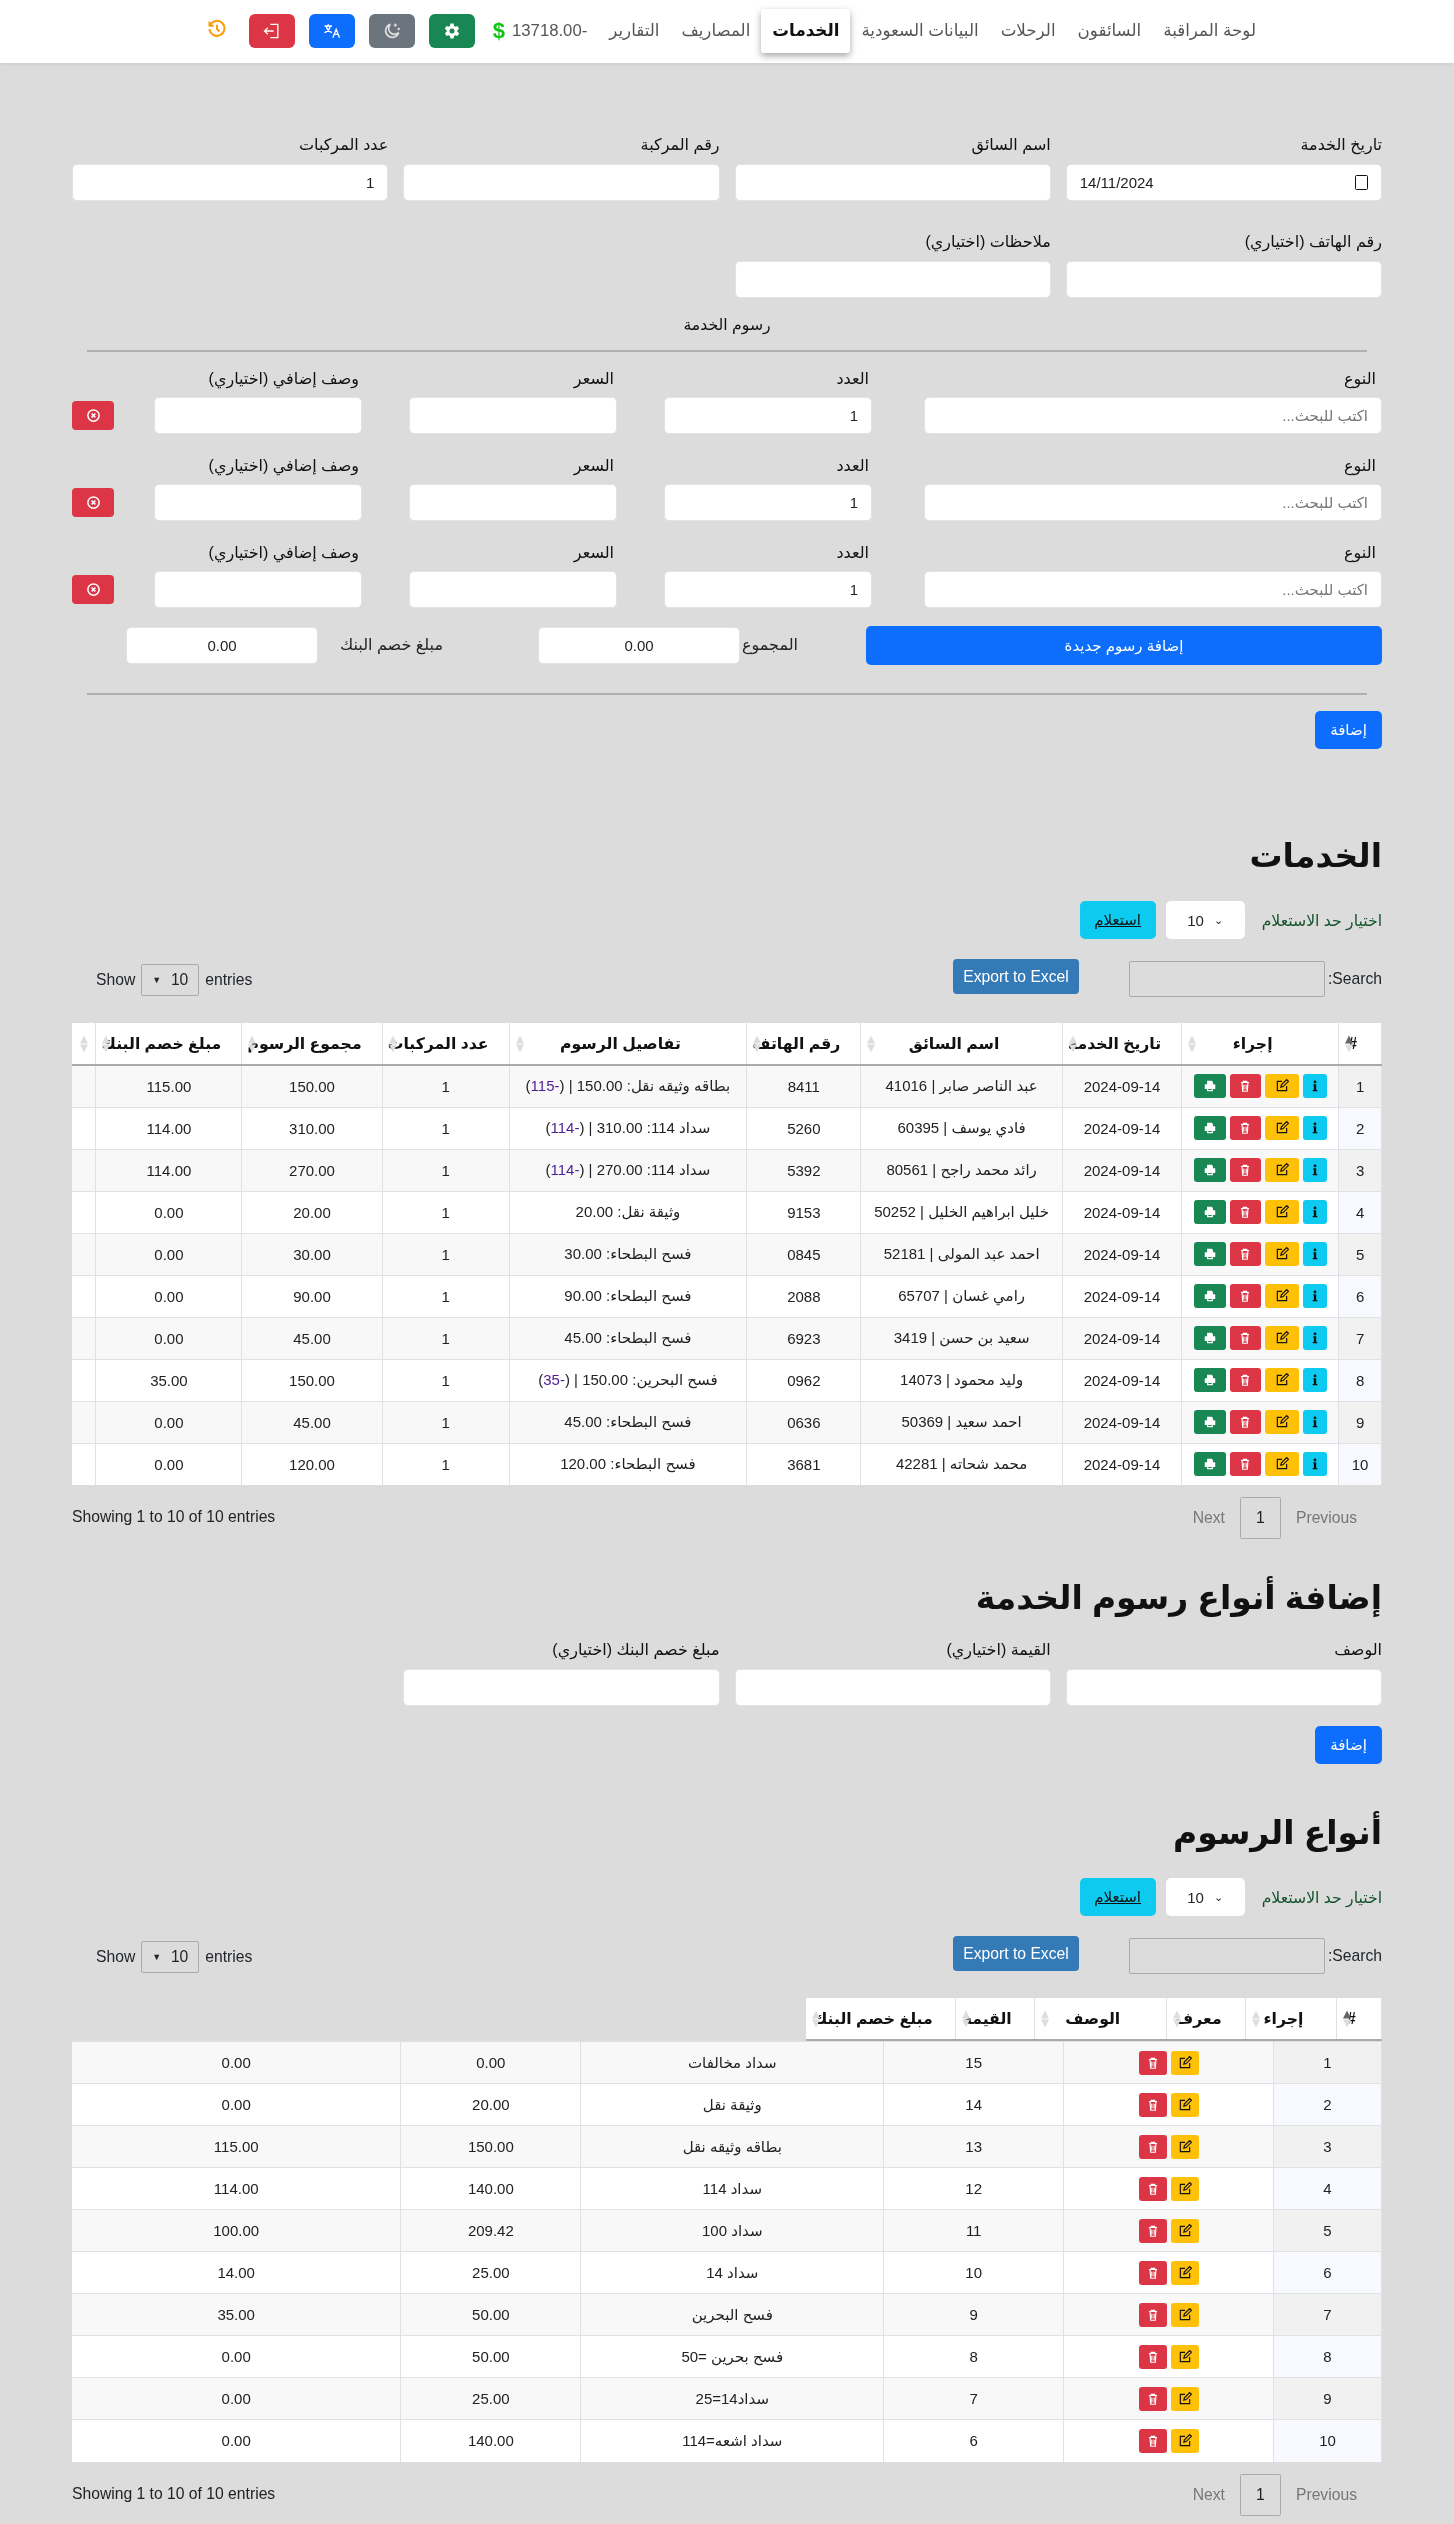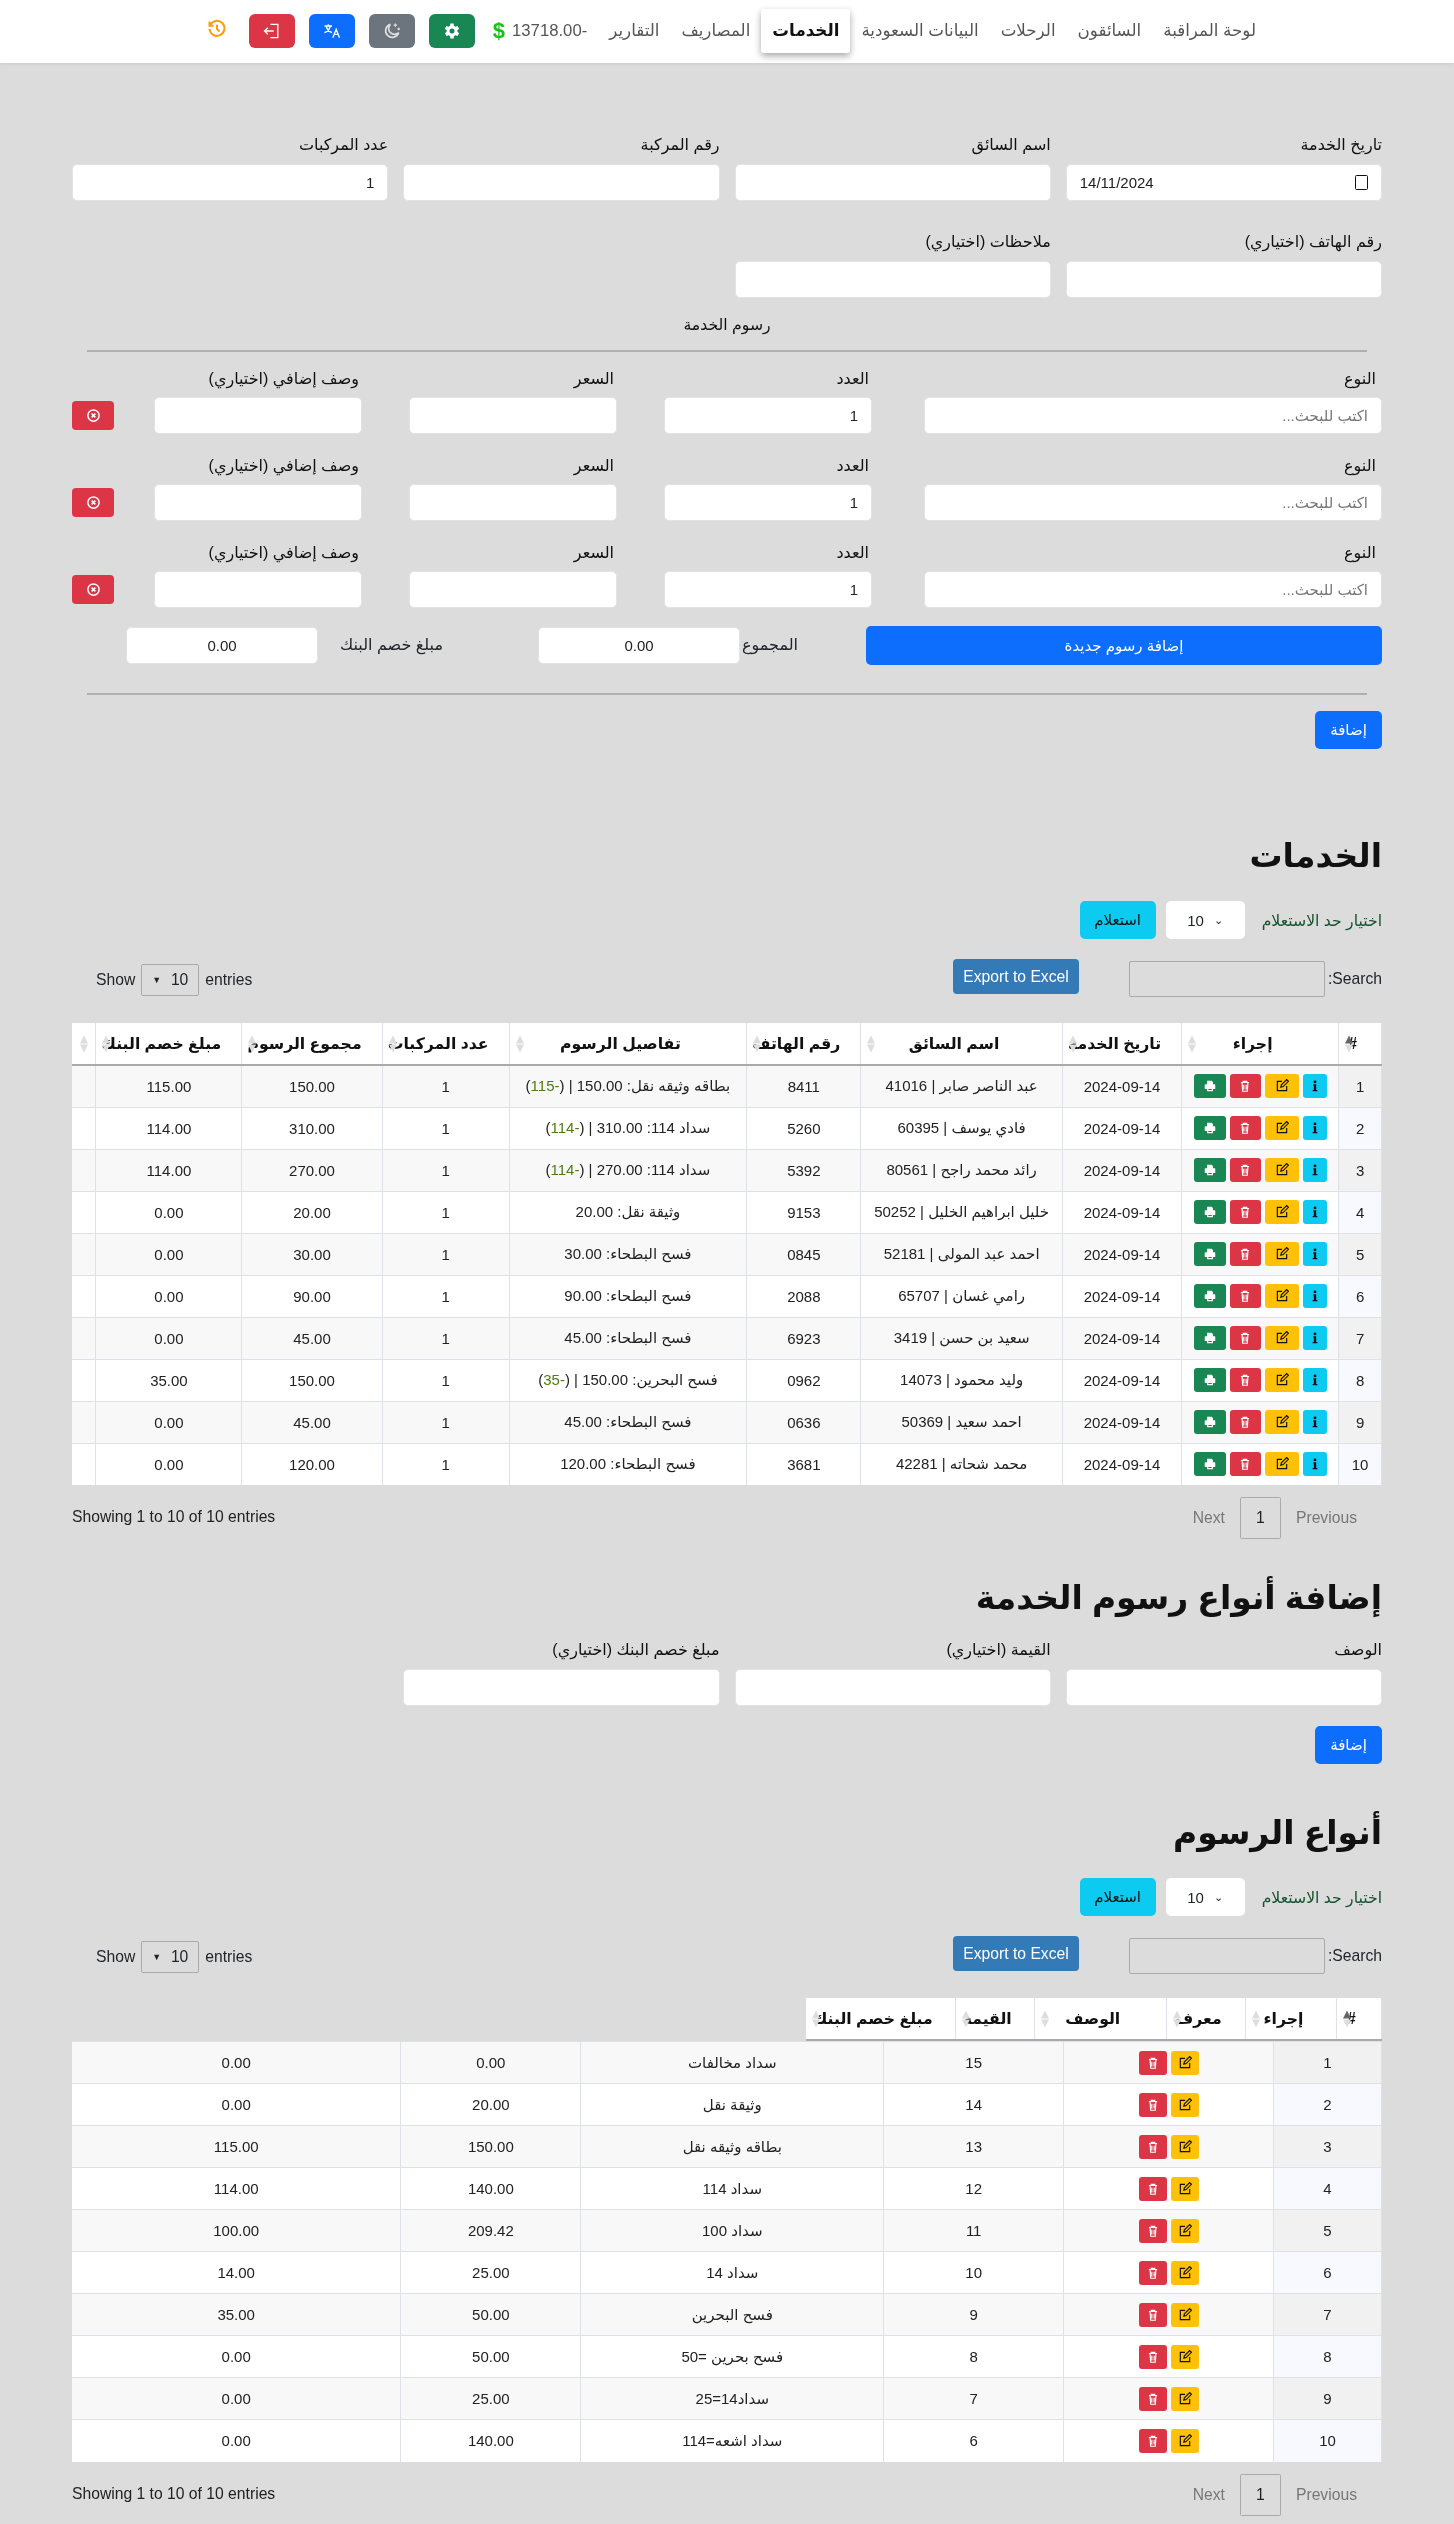--- a/index.html
+++ b/index.html
@@ -33,21 +33,21 @@
 
   .divider { height: 2px; background: #b0b0b0; margin: 0 15px; }
   .fees-title { text-align: center; font-size: 15.7px; color: #111; }
 
   .fee-row { position: relative; height: 87px; }
   .fee-row .lbl { position: absolute; top: 0; font-size: 16px; color: #111; }
   .fee-row .inp { position: absolute; top: 28px; height: 37px; background: #fff; border-radius: 5px; border: 0.5px solid #e3e3e3; font-size: 15px; display: flex; align-items: center; padding: 0 13px; }
   .remove-btn { position: absolute; top: 32px; left: 0; width: 42px; height: 29px; background: #dc3545; border-radius: 4px; display: flex; align-items: center; justify-content: center; }
 
   .btn-primary { background: #0d6efd; color: #fff; border-radius: 5px; display: flex; align-items: center; justify-content: center; font-size: 15px; }
-  .btn-info { background: #0dcaf0; color: #111; border-radius: 5px; display: flex; align-items: center; justify-content: center; font-size: 15px; }
+  .btn-info { background: #0dcaf0; color: #111; border-radius: 5px; display: flex; align-items: center; justify-content: center; font-size: 15px; text-decoration: underline; }
 
   .limit-row { display: flex; align-items: center; gap: 17px; justify-content: flex-start; }
   .limit-label { font-size: 15.7px; color: #14532d; }
   .limit-select { background: #fff; border-radius: 5px; width: 79px; height: 38px; display: flex; align-items: center; justify-content: center; gap: 10px; font-size: 15px; direction: ltr; }
 
   .dt-top { position: relative; height: 40px; }
   .dt-search { position: absolute; right: 0; top: 0; display: flex; align-items: center; gap: 3px; font-size: 15.7px; }
   .dt-search-input { width: 196px; height: 36px; background: transparent; border: 1.5px solid #aaa; border-radius: 2px; }
   .export-btn { position: absolute; right: 303px; top: -2px; width: 126px; height: 35px; background: #337ab7; color: #fff; font-size: 15.7px; border-radius: 4px; display: flex; align-items: center; justify-content: center; }
   .dt-length { position: absolute; left: 24px; top: 3px; display: flex; align-items: center; gap: 6px; font-size: 15.7px; direction: ltr; }
@@ -64,21 +64,21 @@
   .sort-icon .down { width: 0; height: 0; border-left: 4.5px solid transparent; border-right: 4.5px solid transparent; border-top: 8px solid #ddd; }
   .sort-icon.active .up { border-bottom-color: #666; }
 
   .action-group { display: inline-flex; gap: 4px; direction: ltr; vertical-align: middle; }
   .abtn { width: 32px; height: 24px; border-radius: 3px; display: flex; align-items: center; justify-content: center; }
   .abtn svg { width: 14px; height: 14px; }
   .a-print { background: #198754; width: 32px; }
   .a-del { background: #dc3545; width: 31px; }
   .a-edit { background: #ffc107; width: 34px; }
   .a-info { background: #0dcaf0; width: 24px; }
-  .fee-neg { color: #4d7c0f; }
+  .fee-neg { color: #4c1d95; }
 
   .dt-bottom { position: relative; height: 48px; }
   .dt-info { position: absolute; left: 0; top: 15px; font-size: 15.7px; color: #222; direction: ltr; }
   .pagination { position: absolute; right: 25px; top: 4px; display: flex; align-items: center; gap: 15px; direction: rtl; font-size: 15.7px; color: #777; }
   .page-num { width: 41px; height: 42px; border: 1.5px solid #aaa; background: #dcdcdc; display: flex; align-items: center; justify-content: center; color: #222; border-radius: 1.5px; }
 </style>
 </head>
 <body>
 
 <div class="navbar">

